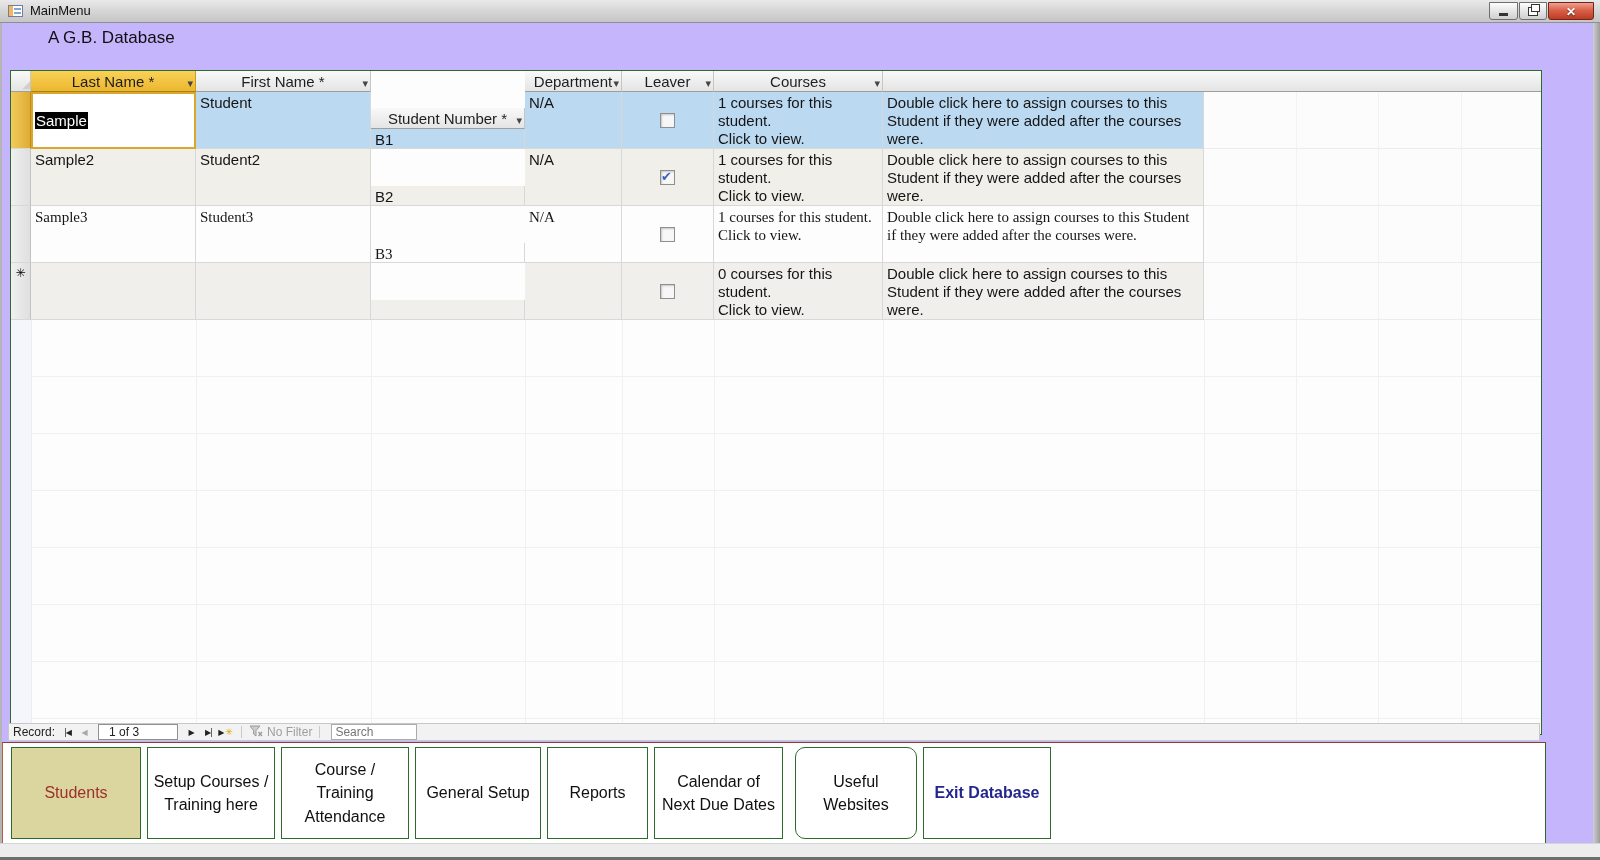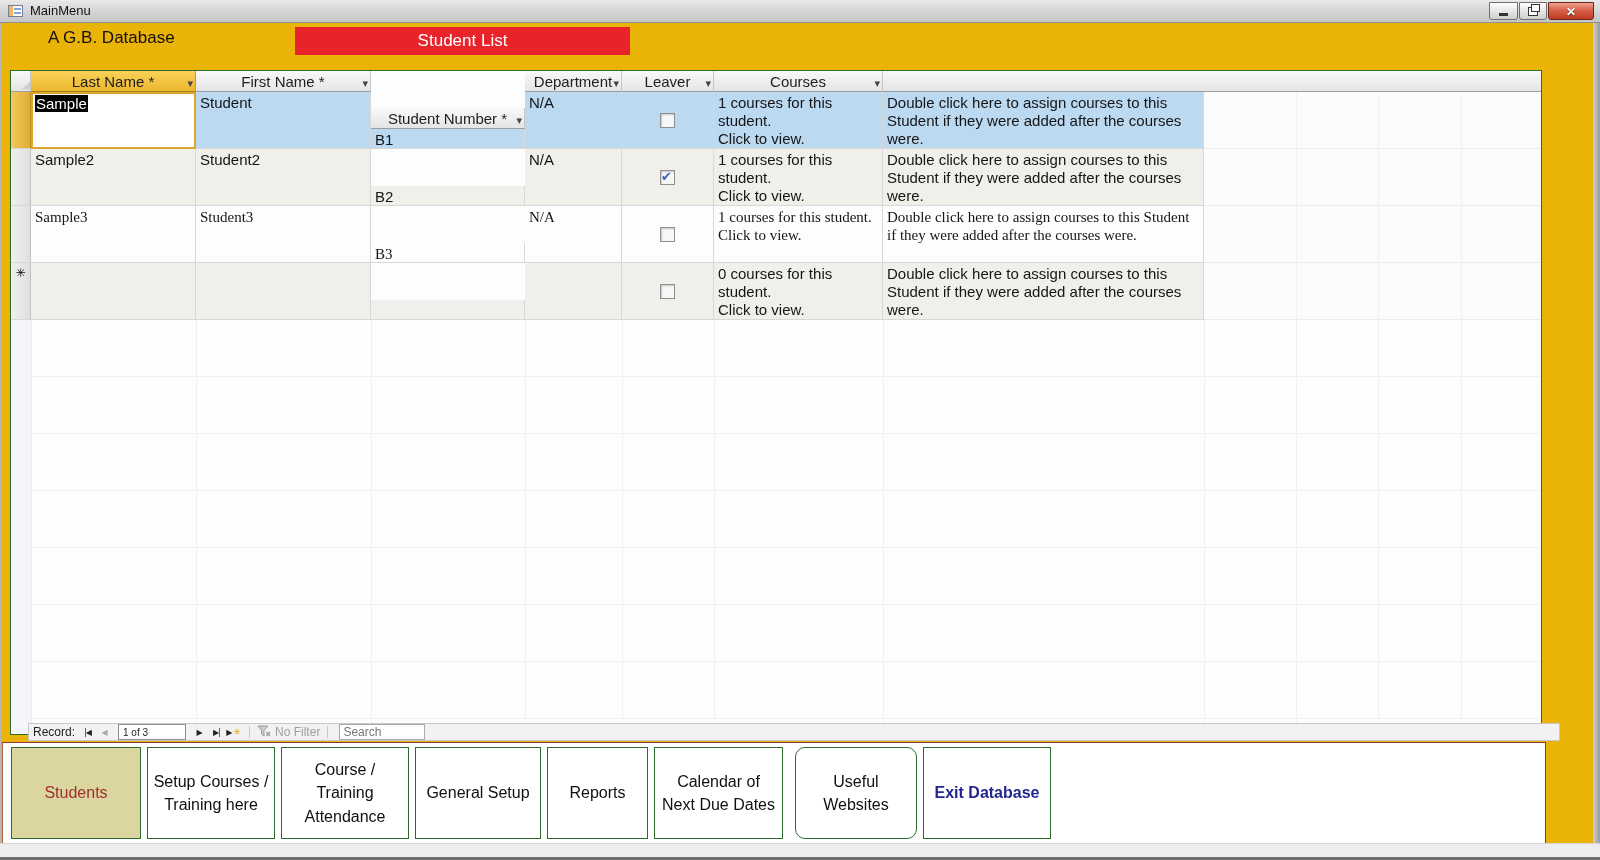--- a/index.html
+++ b/index.html
@@ -1,16 +1,16 @@
 <!DOCTYPE html>
 <html><head>
 <meta charset="utf-8">
 <style>
   html,body{margin:0;padding:0;background:#BFBFBF;}
-  .window{position:relative;width:1600px;height:860px;background:#eab308;
+  .window{position:relative;width:1600px;height:860px;background:#c4b5fd;
     font-family:"Liberation Sans",sans-serif;overflow:hidden;}
 
   
   .titlebar{position:absolute;top:0;left:0;width:100%;height:22px;
     background:linear-gradient(180deg,#E9E9E9,#D2D2D2 60%,#C6C6C6);
     border-bottom:1px solid #8F8F8F;z-index:40;}
   .app-icon{position:absolute;left:8px;top:5px;width:15px;height:12px;border:1px solid #7A7A9A;
     background:linear-gradient(90deg,#F2B75C 0 4px,#FDFDFD 4px);box-sizing:border-box;}
   .app-icon::before{content:"";position:absolute;left:5px;right:1px;top:2px;height:2px;
     background:#7FA8D9;box-shadow:0 4px 0 #7FA8D9;}
@@ -63,21 +63,21 @@
       linear-gradient(#F2F2F2,#F2F2F2) 92px 0/1px 100% no-repeat,
       linear-gradient(#F2F2F2,#F2F2F2) 174px 0/1px 100% no-repeat,
       linear-gradient(#F2F2F2,#F2F2F2) 257px 0/1px 100% no-repeat,
       #FCFCFC;border-bottom:1px solid #ECECEC;}
   .sel-cell{background:linear-gradient(90deg,#F0F0F0,#DFDFDF) !important;
     border-right:1px solid #C2C2C2;padding:0;display:flex;justify-content:center;align-items:flex-start;}
   .sel-gold{background:linear-gradient(90deg,#F2CB5E,#DFAC33) !important;border-right:1px solid #BC8E1E;}
   .new-rec-icon{padding-top:1px;}
   .new-rec-icon::before{content:"\2733";font-size:12px;color:#0A0A0A;font-family:"DejaVu Sans",sans-serif;}
 
-  .edit-cell{background:#FFFFFF !important;border:2px solid #D9A72C !important;padding:1px 2px;}
+  .edit-cell{background:#FFFFFF !important;border:2px solid #D9A72C !important;padding:18px 2px;}
   .sel-text{background:#000;color:#FFF;padding:0 1px;}
 
   .cb-cell{display:flex;align-items:center;justify-content:center;padding:0;}
   .checkbox{position:relative;width:13px;height:13px;background:#F7F7F7;border:1px solid #8F8F8F;
     box-shadow:inset 1px 1px 2px rgba(0,0,0,.2);display:inline-block;}
   .checkbox.checked::after{content:"\2714";position:absolute;left:0;top:-3px;font-size:13px;
     color:#3B5FC2;font-weight:bold;font-family:"DejaVu Sans",sans-serif;}
   .line{display:block;}
 
   .filler{flex:1;position:relative;
@@ -91,34 +91,34 @@
       linear-gradient(#F1F1F1,#F1F1F1) 703px 0/1px 100% no-repeat,
       linear-gradient(#F1F1F1,#F1F1F1) 872px 0/1px 100% no-repeat,
       linear-gradient(#F1F1F1,#F1F1F1) 1193px 0/1px 100% no-repeat,
       linear-gradient(#F1F1F1,#F1F1F1) 1285px 0/1px 100% no-repeat,
       linear-gradient(#F1F1F1,#F1F1F1) 1367px 0/1px 100% no-repeat,
       linear-gradient(#F1F1F1,#F1F1F1) 1450px 0/1px 100% no-repeat,
       repeating-linear-gradient(180deg,rgba(0,0,0,0) 0 56px,#F0F0F0 56px 57px),
       #FDFDFD;}
 
   
-  .navbar{position:absolute;left:28px;top:723px;width:1532px;height:18px;background:#F2F2F2;
+  .navbar{position:absolute;left:8px;top:723px;width:1532px;height:18px;background:#F2F2F2;
     border:1px solid #C8C8C8;box-sizing:border-box;display:flex;align-items:center;
     font-size:12px;color:#222;z-index:5;}
   .nav-label{margin:0 4px 0 4px;}
   .nav-btn{min-width:15px;height:14px;display:flex;align-items:center;justify-content:center;
     font-family:"DejaVu Sans",sans-serif;font-size:8px;color:#222;margin:0 1px;}
   .i-first::before{content:"|\25C0";letter-spacing:-1px;}
   .i-prev{color:#A8A8A8;} .i-prev::before{content:"\25C0";}
   .i-next::before{content:"\25B6";}
   .i-last::before{content:"\25B6|";letter-spacing:-1px;}
   .i-new-tri::before{content:"\25B6";}
   .i-new-star{margin-left:1px;} .i-new-star::before{content:"\2733";font-size:9px;color:#D9A300;}
-  .pos-box{width:58px;height:14px;border:1px solid #909090;background:#FFF;font-size:10px;
-    padding:0 4px;margin:0 5px;display:flex;align-items:center;}
+  .pos-box{width:58px;height:14px;border:1px solid #909090;background:#FFF;font-size:12px;
+    padding:0 10px;margin:0 5px;display:flex;align-items:center;}
   .vsep{width:1px;height:12px;background:#C9C9C9;margin:0 7px;}
   .filter-group{display:flex;color:#9E9E9E;}
   .funnel-icon{margin-right:4px;display:flex;}
   .nofilter-label{color:#9E9E9E;}
   .search-input{width:78px;height:14px;border:1px solid #ABABAB;font-size:12px;padding:0 3px;
     font-family:"Liberation Sans",sans-serif;margin-left:4px;}
 
   
   .bottom-panel{position:absolute;left:2px;top:742px;width:1544px;height:101px;background:#FFFFFF;
     border-top:1px solid #8C3A3A;border-left:1px solid #B0603F;border-right:1px solid #2D6B2D;
@@ -154,21 +154,20 @@
       <div class="win-btn btn-restore">
           <span class="glyph-restore"></span>
         </div>
       <div class="win-btn btn-close">
           <span class="glyph-close"></span>
         </div>
     </div>
   </div>
 
   <div class="db-label">A G.B. Database</div>
-  <div class="banner" style="background:#E8232A;">Student List</div>
 
   <div class="datasheet">
 
     <div class="hrow">
       <div class="hcell c-sel corner">
           <span class="corner-tri"></span>
         </div>
       <div class="hcell c-ln gold">
         <span>Last Name *</span>
         <span class="harrow"></span>

